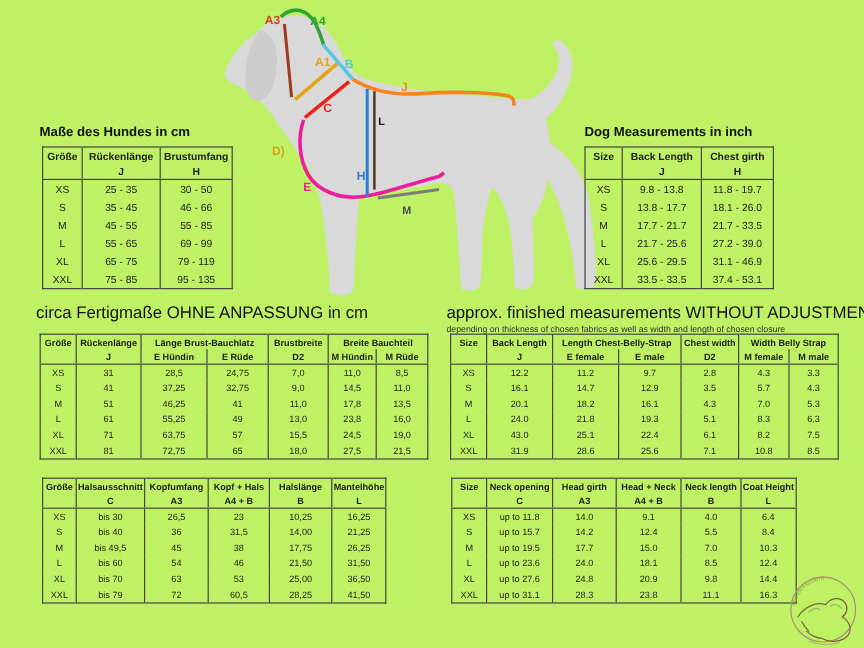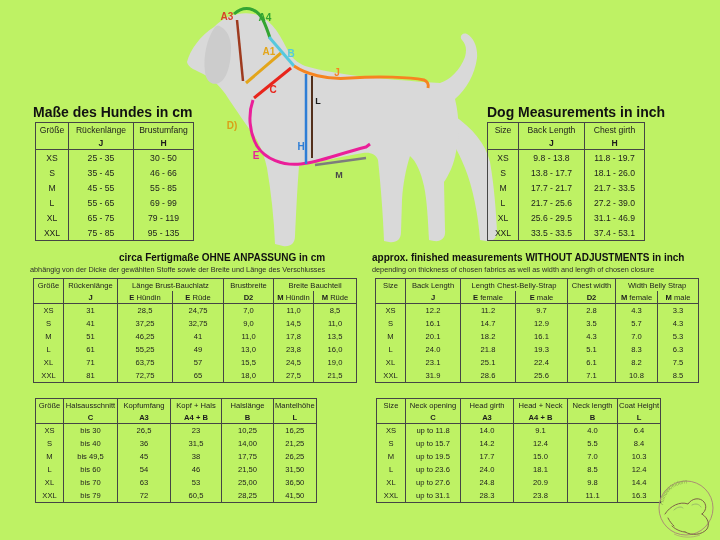--- a/index.html
+++ b/index.html
@@ -1,30 +1,30 @@
 <!DOCTYPE html>
 <html><head>
 <meta charset="utf-8">
 <style>
   html,body { margin:0; padding:0; background:#ffffff; }
   body { width:720px; height:540px; font-family:"Liberation Sans", sans-serif; }
   .sheet { position:relative; width:720px; height:540px; overflow:hidden; background:#bef264; }
   .abs { position:absolute; }
 
-  .tbl-title { font-weight:bold; font-size:14px; color:#111; white-space:nowrap; }
-  .sec-title { font-weight:bold; font-size:10px; color:#111; white-space:nowrap;text-align:right; }
+  .tbl-title { font-weight:bold; font-size:11px; color:#111; white-space:nowrap; }
+  .sec-title { font-weight:normal; font-size:14px; color:#111; white-space:nowrap; }
   .sec-sub   { font-size:7.3px; color:#2d2d2d; margin-top:2px; white-space:nowrap; }
 
   table.mt { border-collapse:collapse; border:1.2px solid #454545; color:#1c1c1c; table-layout:fixed; }
   table.mt th, table.mt td { border-left:1px solid #454545; text-align:center; padding:0 1px; font-weight:normal; white-space:nowrap; overflow:hidden; }
   table.mt tr > *:first-child { border-left:none; }
   tr.hletter th { font-weight:bold; border-bottom:1px solid #454545; }
-  tr.hname th { font-weight:normal; }
+  tr.hname th { font-weight:bold; }
   .hsub b { font-weight:bold; }
-  .hsub span { font-weight:normal; }
+  .hsub span { font-weight:bold; }
 
   .t-top th { font-size:8.6px; height:13px; }
   .t-top td { font-size:8.6px; height:15px; }
   .t-mid th { font-size:7.6px; height:12px; }
   .t-mid td { font-size:7.6px; height:13px; }
 
   svg text.mlabel { font-family:"Liberation Sans", sans-serif; font-weight:bold; font-size:10px; }
   svg text.mlabel-sm { font-family:"Liberation Sans", sans-serif; font-weight:bold; font-size:9px; }
 </style>
 </head>
@@ -198,21 +198,20 @@
         <tr>
           <td>XXL</td>
           <td>33.5 - 33.5</td>
           <td>37.4 - 53.1</td>
         </tr>
       </tbody>
   </table>
 
   <div class="abs" style="left:30px; top:252px;">
     <div class="sec-title">circa Fertigmaße OHNE ANPASSUNG in cm</div>
-    <div class="sec-sub">abhängig von der Dicke der gewählten Stoffe sowie der Breite und Länge des Verschlusses</div>
   </div>
   <table class="mt t-mid abs" style="left:33px; top:278px;">
     <colgroup>
         <col style="width:30px">
         <col style="width:54px">
         <col style="width:55px">
         <col style="width:51px">
         <col style="width:50px">
         <col style="width:40px">
         <col style="width:43px">
@@ -357,21 +356,21 @@
           <td>L</td>
           <td>24.0</td>
           <td>21.8</td>
           <td>19.3</td>
           <td>5.1</td>
           <td>8.3</td>
           <td>6.3</td>
         </tr>
         <tr>
           <td>XL</td>
-          <td>23.1</td>
+          <td>43.0</td>
           <td>25.1</td>
           <td>22.4</td>
           <td>6.1</td>
           <td>8.2</td>
           <td>7.5</td>
         </tr>
         <tr>
           <td>XXL</td>
           <td>31.9</td>
           <td>28.6</td>

